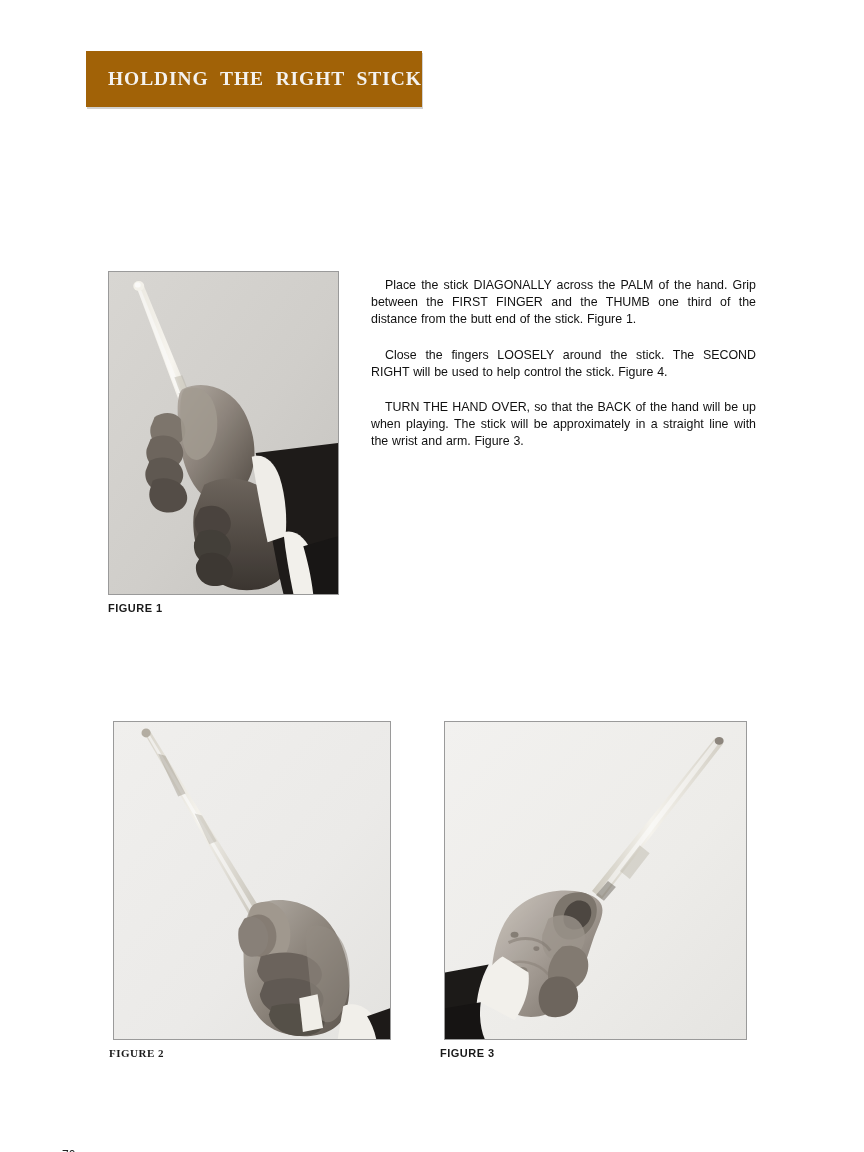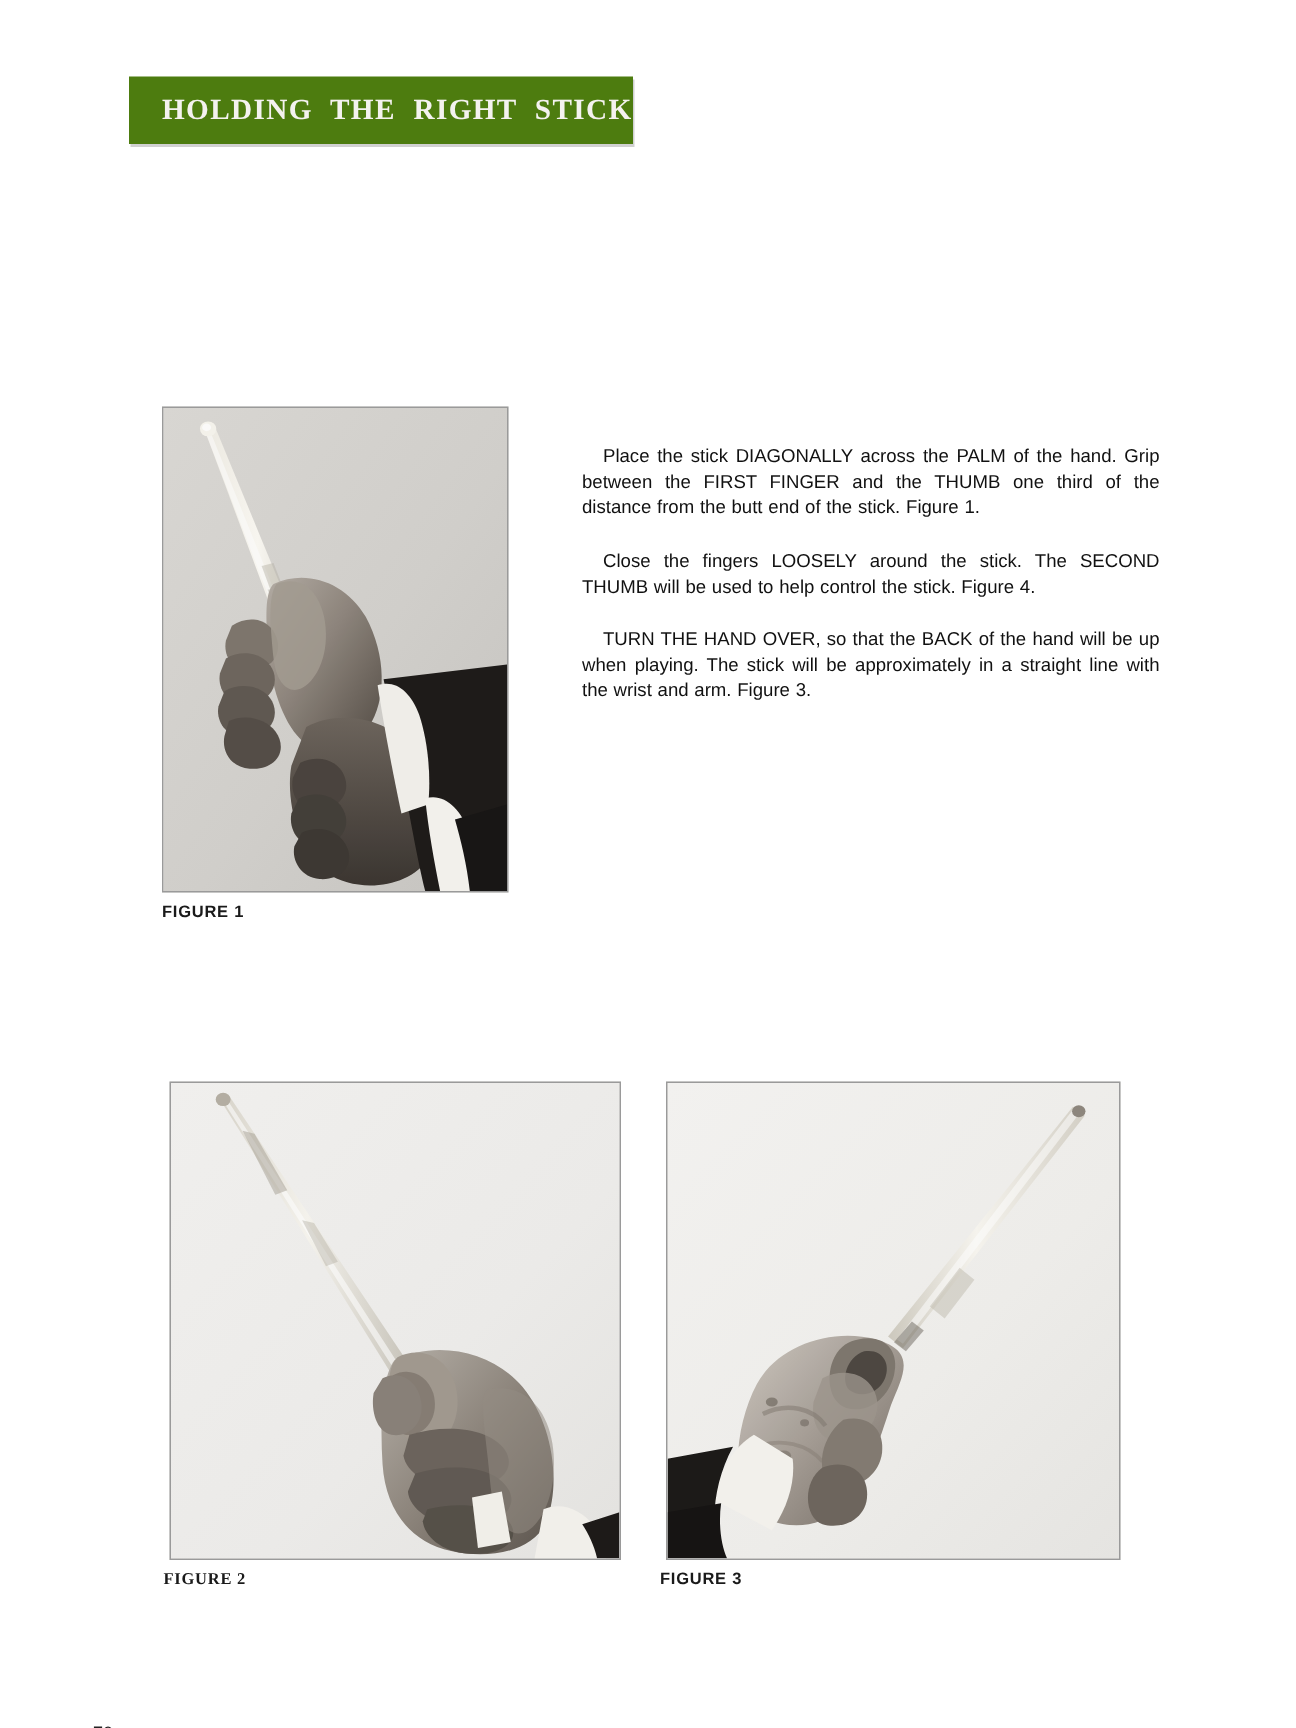--- a/index.html
+++ b/index.html
@@ -16,45 +16,44 @@
     font-family: "Liberation Sans", sans-serif;
     -webkit-font-smoothing: antialiased;
   }
 
   
   .banner {
     position: absolute;
     left: 86px;
     top: 51px;
     width: 336px;
-    height: 45px;
-    background: #4d7c0f;
+    height: 56px;
+    background: #a16207;
     box-shadow: 1px 2px 0 rgba(0,0,0,0.18);
   }
   .banner-title {
     position: absolute;
     left: 22px;
     top: 50%;
     transform: translateY(-50%);
     color: #f4f2ef;
     font-family: "Liberation Serif", serif;
     font-weight: bold;
     font-size: 19.5px;
     letter-spacing: 0.9px;
     word-spacing: 6px;
     white-space: nowrap;
   }
 
   
   .text-col {
     position: absolute;
-    left: 388px;
+    left: 371px;
     top: 277px;
     width: 385px;
-    margin-top: 19px;
   }
   .para {
     margin: 0 0 18px 0;
     font-size: 12.4px;
     line-height: 17.2px;
     color: #111111;
     text-align: justify;
     text-indent: 14px;
     word-spacing: 0.4px;
   }
@@ -77,21 +76,21 @@
     font-size: 11px;
     font-weight: bold;
     letter-spacing: 0.5px;
     color: #1a1a1a;
     white-space: nowrap;
   }
 
   
   #figure-1 { left: 108px; top: 271px; width: 231px; height: 324px; }
   #figure-1 .caption { left: 0px; top: 331px; text-align: center; }
-  #figure-2 { left: 113px; top: 721px; width: 301px; height: 319px; font-family: Liberation Serif, serif; }
+  #figure-2 { left: 113px; top: 721px; width: 278px; height: 319px; font-family: Liberation Serif, serif; }
   #figure-2 .caption { left: -4px; top: 326px; }
   #figure-3 { left: 444px; top: 721px; width: 303px; height: 319px; text-decoration: underline; }
   #figure-3 .caption { left: -4px; top: 326px; }
 
   
   .ph-svg { display: block; width: 100%; height: 100%; }
 
   
   .page-number {
     position: absolute;
@@ -110,21 +109,21 @@
     <div class="banner-title">HOLDING THE RIGHT STICK</div>
   </div>
 
   <div class="text-col">
 
     <p class="para">
       <span>Place the stick DIAGONALLY across the PALM of the hand. Grip between the FIRST FINGER and the THUMB one third of the distance from the butt end of the stick. Figure 1.</span>
     </p>
 
     <p class="para">
-      <span>Close the fingers LOOSELY around the stick. The SECOND THUMB will be used to </span><b>help control the stick.</b><span> Figure 4.</span>
+      <span>Close the fingers LOOSELY around the stick. The SECOND RIGHT will be used to </span><b>help control the stick.</b><span> Figure 4.</span>
     </p>
 
     <p class="para">
       <span>TURN THE HAND OVER, so that the BACK of the hand will be up when playing. The stick will be approximately in a straight line with the wrist and arm. Figure 3.</span>
     </p>
 
   </div>
 
   <div class="figure" id="figure-1">
     <div class="photo">

